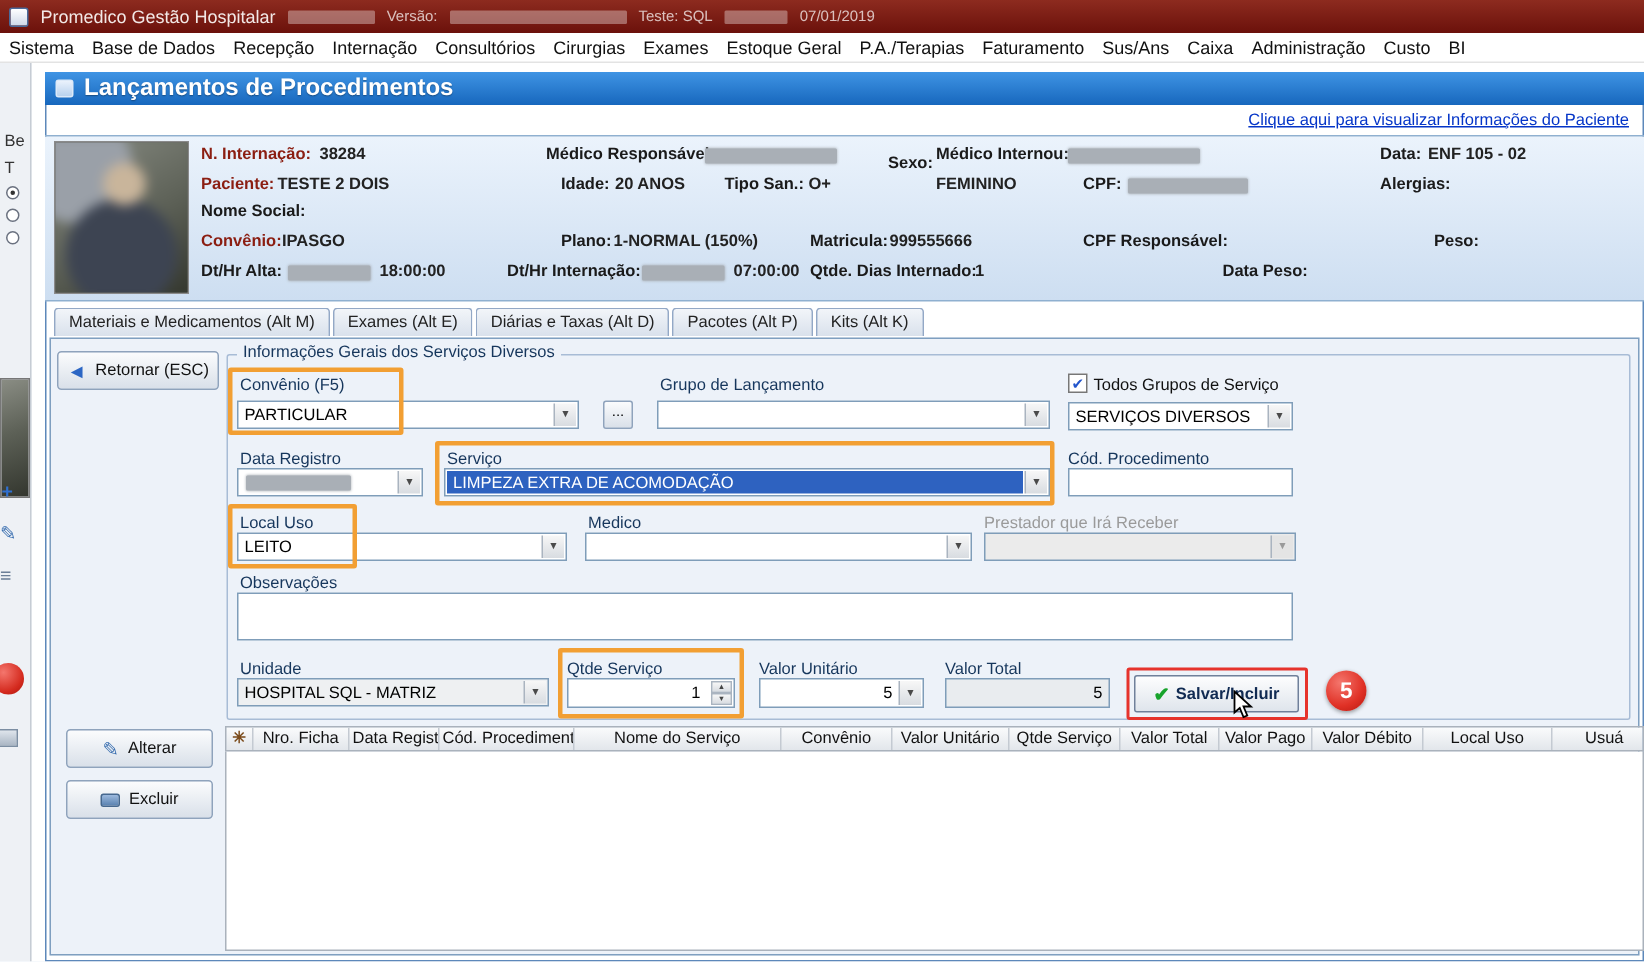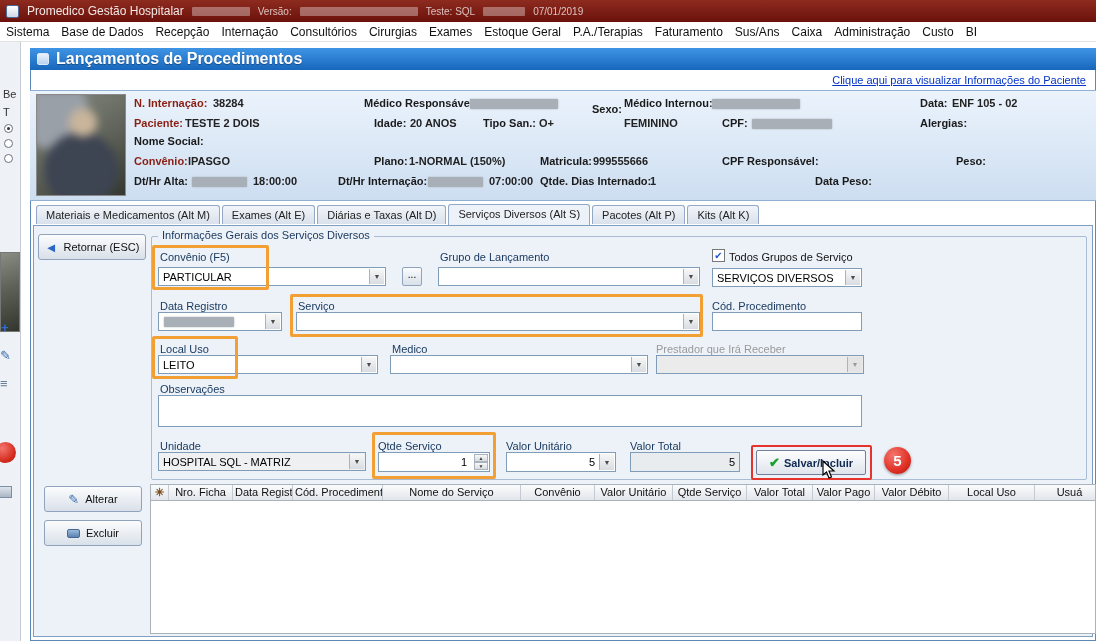--- a/index.html
+++ b/index.html
@@ -237,21 +237,20 @@
 <span class="redact abs" style="left:428px; top:177px; width:55px;"></span>
 <span class="pv" style="left:489px; top:175px;">07:00:00</span>
 <span class="pl" style="left:540px; top:175px;">Qtde. Dias Internado:</span>
 <span class="pv" style="left:650px; top:175px;">1</span>
 <span class="pl" style="left:815px; top:175px;">Data Peso:</span>
 
 <div class="tabs">
     <div class="tab">Materiais e Medicamentos (Alt M)</div>
     <div class="tab">Exames (Alt E)</div>
     <div class="tab">Diárias e Taxas (Alt D)</div>
-    <div class="tab active">Serviços Diversos (Alt S)</div>
     <div class="tab">Pacotes (Alt P)</div>
     <div class="tab">Kits (Alt K)</div>
   </div>
 
 <div class="content-panel"></div>
 
 <div class="sbtn" style="left:38px; top:234px; width:108px; height:26px;">
   <span class="icon-back">◄</span>
   <span>Retornar (ESC)</span>
 </div>
@@ -290,20 +289,21 @@
 </div>
 
 <span class="fl" style="left:160px; top:300px;">Data Registro</span>
 <div class="combo" style="left:158px; top:312px; width:124px;">
   <span class="redact" style="position:absolute; left:5px; top:4px; width:70px;"></span>
   <span class="arrow">▼</span>
 </div>
 
 <span class="fl" style="left:298px; top:300px;">Serviço</span>
 <div class="combo" style="left:296px; top:312px; width:404px;">
+  <span class="sel-fill">LIMPEZA EXTRA DE ACOMODAÇÃO</span>
   <span class="arrow">▼</span>
 </div>
 
 <span class="fl" style="left:712px; top:300px;">Cód. Procedimento</span>
 <input class="tbox" style="left: 712px; top: 312px; width: 150px;">
 
 <span class="fl" style="left:160px; top:343px;">Local Uso</span>
 <div class="combo" style="left:158px; top:355px; width:220px;">
   <span class="val">LEITO</span>
   <span class="arrow">▼</span>

